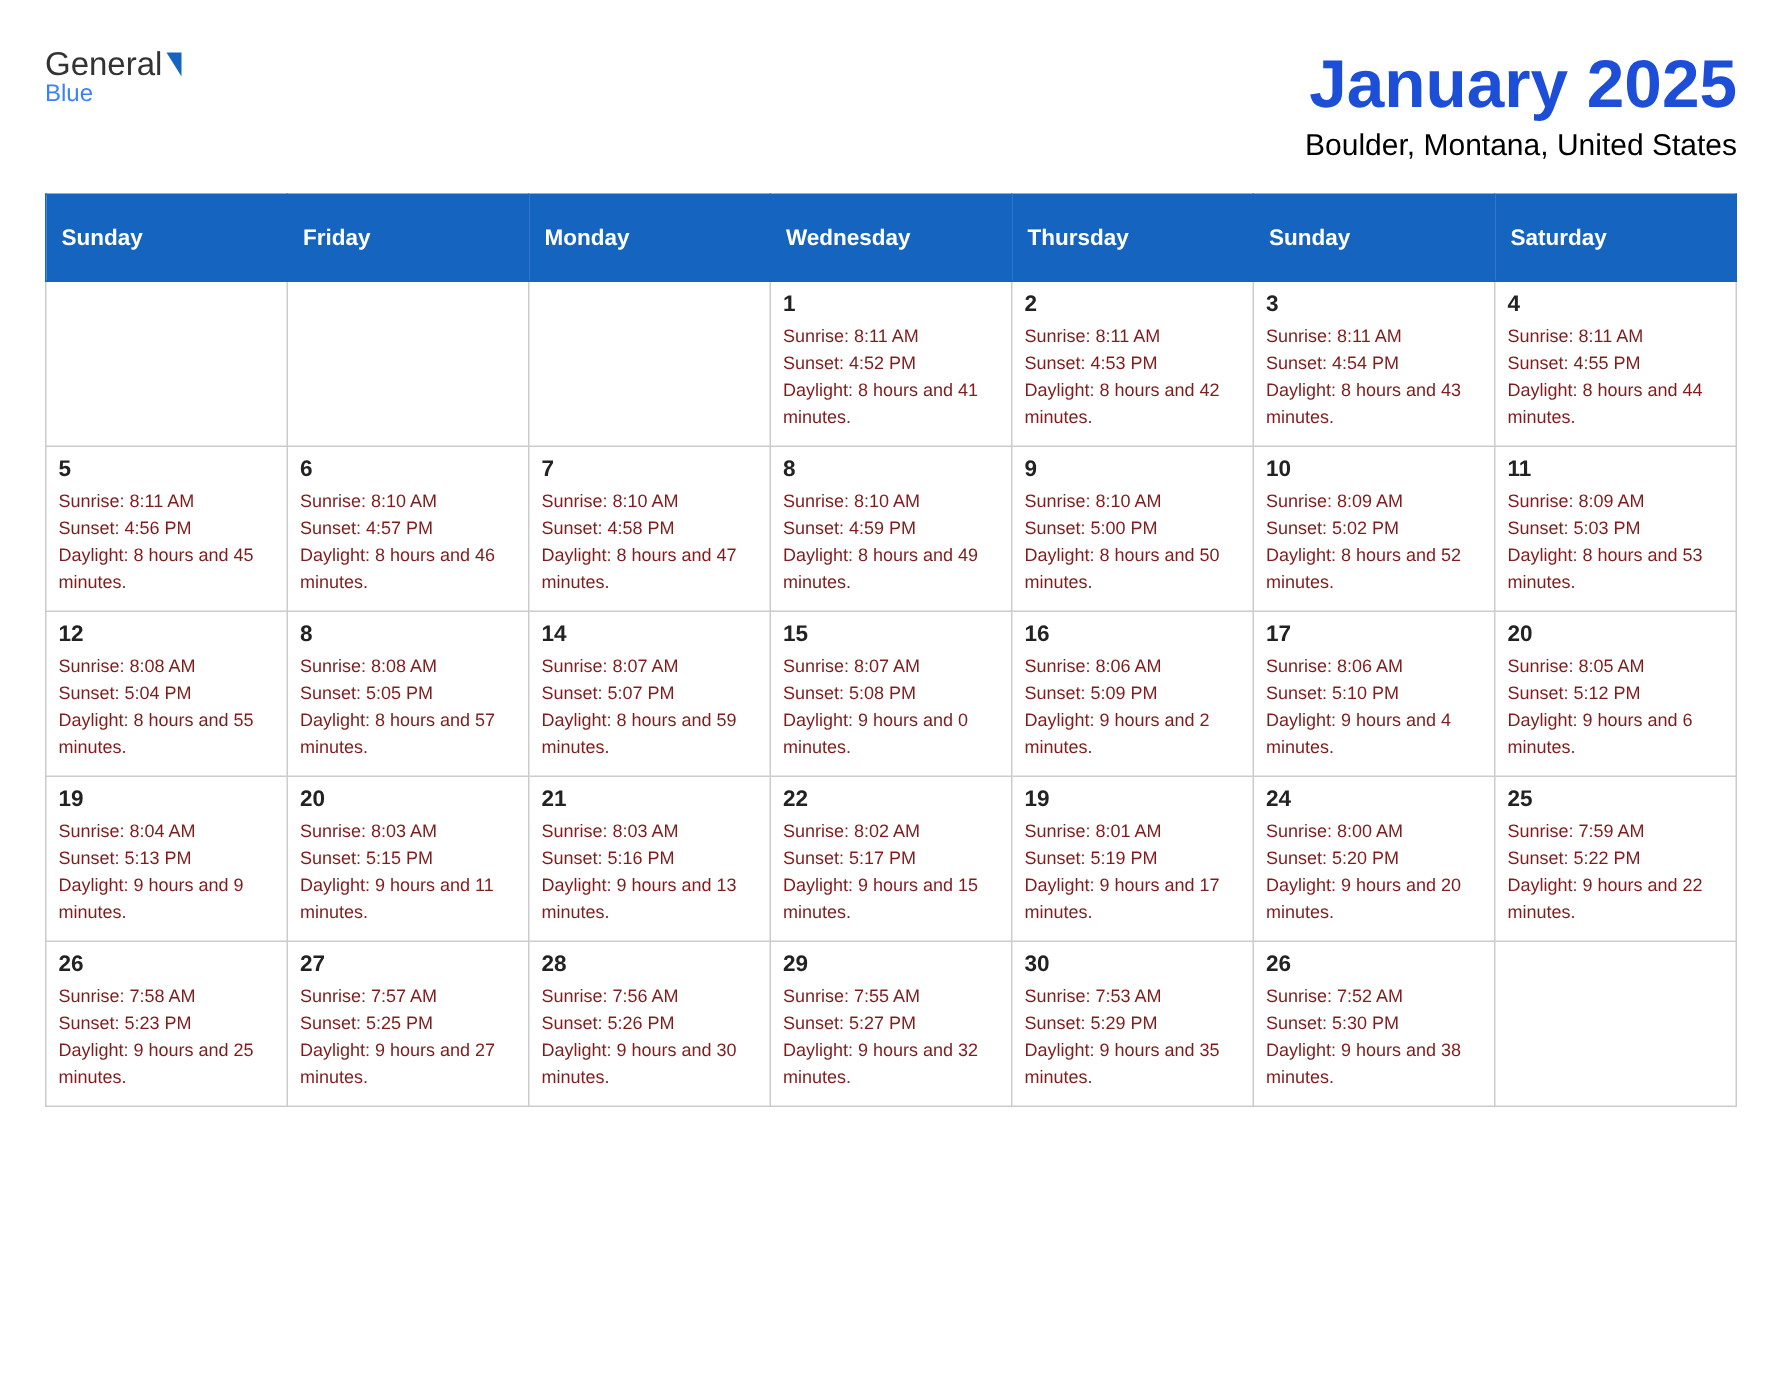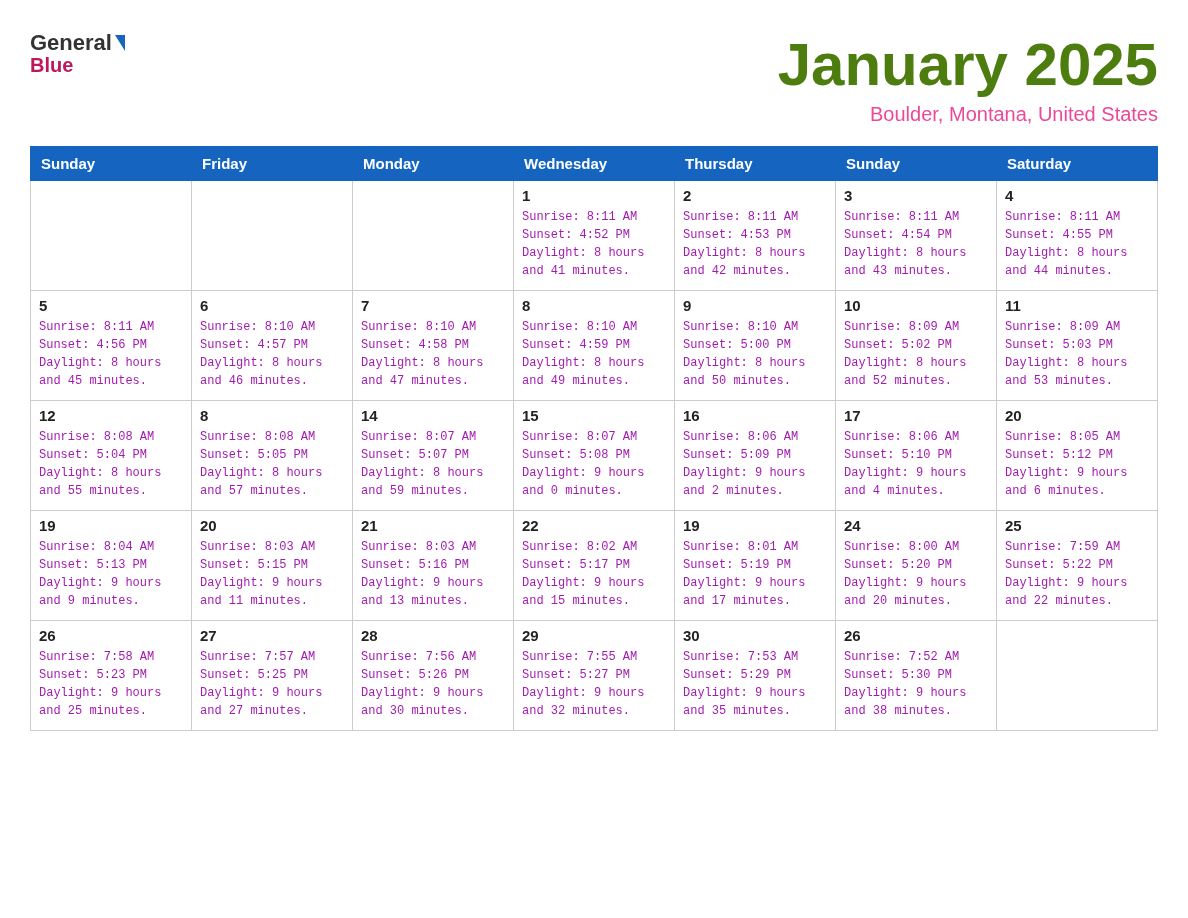--- a/index.html
+++ b/index.html
@@ -13,60 +13,59 @@
     .header {
       display: flex;
       justify-content: space-between;
       align-items: flex-start;
       margin-bottom: 20px;
     }
     .title-block {
       text-align: right;
     }
     .month-title {
-      font-size: 60px;
+      font-size: 45px;
       font-weight: bold;
-      color: #4d7c0f;
+      color: #1d4ed8;
     }
     .location {
       font-size: 20px;
-      color: #ec4899;
+      color: #000000;
       margin-top: 4px;
     }
     .calendar {
       width: 100%;
       border-collapse: collapse;
       border: 1px solid #aaa;
     }
     .calendar th {
       background-color: #1565c0;
       color: #fff;
       text-align: left;
-      padding: 8px 10px;
+      padding: 20px 10px;
       font-size: 15px;
       border: 1px solid #1565c0;
     }
     .calendar td {
       vertical-align: top;
       border: 1px solid #ccc;
       padding: 6px 8px;
       width: 14.28%;
       min-height: 100px;
     }
     .day-number {
       font-size: 15px;
       font-weight: bold;
       color: #222;
       margin-bottom: 4px;
     }
     .day-info {
       font-size: 12px;
-      color: #a21caf;
+      color: #7f1d1d;
       line-height: 1.5;
-      font-family: Liberation Mono, monospace;
     }
     .empty-cell {
       background: #fff;
     }
     tr td {
       height: 110px;
     }
     .logo-wrapper {
       display: flex;
       flex-direction: column;
@@ -84,33 +83,33 @@
     .logo-arrow {
       display: inline-block;
       width: 0;
       height: 0;
       border-left: 10px solid transparent;
       border-top: 16px solid #1565c0;
       margin-left: 3px;
       vertical-align: middle;
     }
     .logo-line2 {
-      font-size: 20px;
-      font-weight: bold;
-      color: #be185d;
+      font-size: 16px;
+      font-weight: normal;
+      color: #3b82f6;
       margin-top: -2px;
     }
   </style>
 </head>
 <body>
 
 <div class="header">
   <div class="logo-wrapper">
     <div class="logo-line1">
-      <span class="general" style="font-size:22px;font-weight:bold;color:#333;">General</span>
+      <span class="general" style="font-size:22px;font-weight:normal;color:#333;">General</span>
       <span class="logo-arrow"></span>
     </div>
     <div class="logo-line2">Blue</div>
   </div>
   <div class="title-block">
     <div class="month-title">January 2025</div>
     <div class="location">Boulder, Montana, United States</div>
   </div>
 </div>
 

